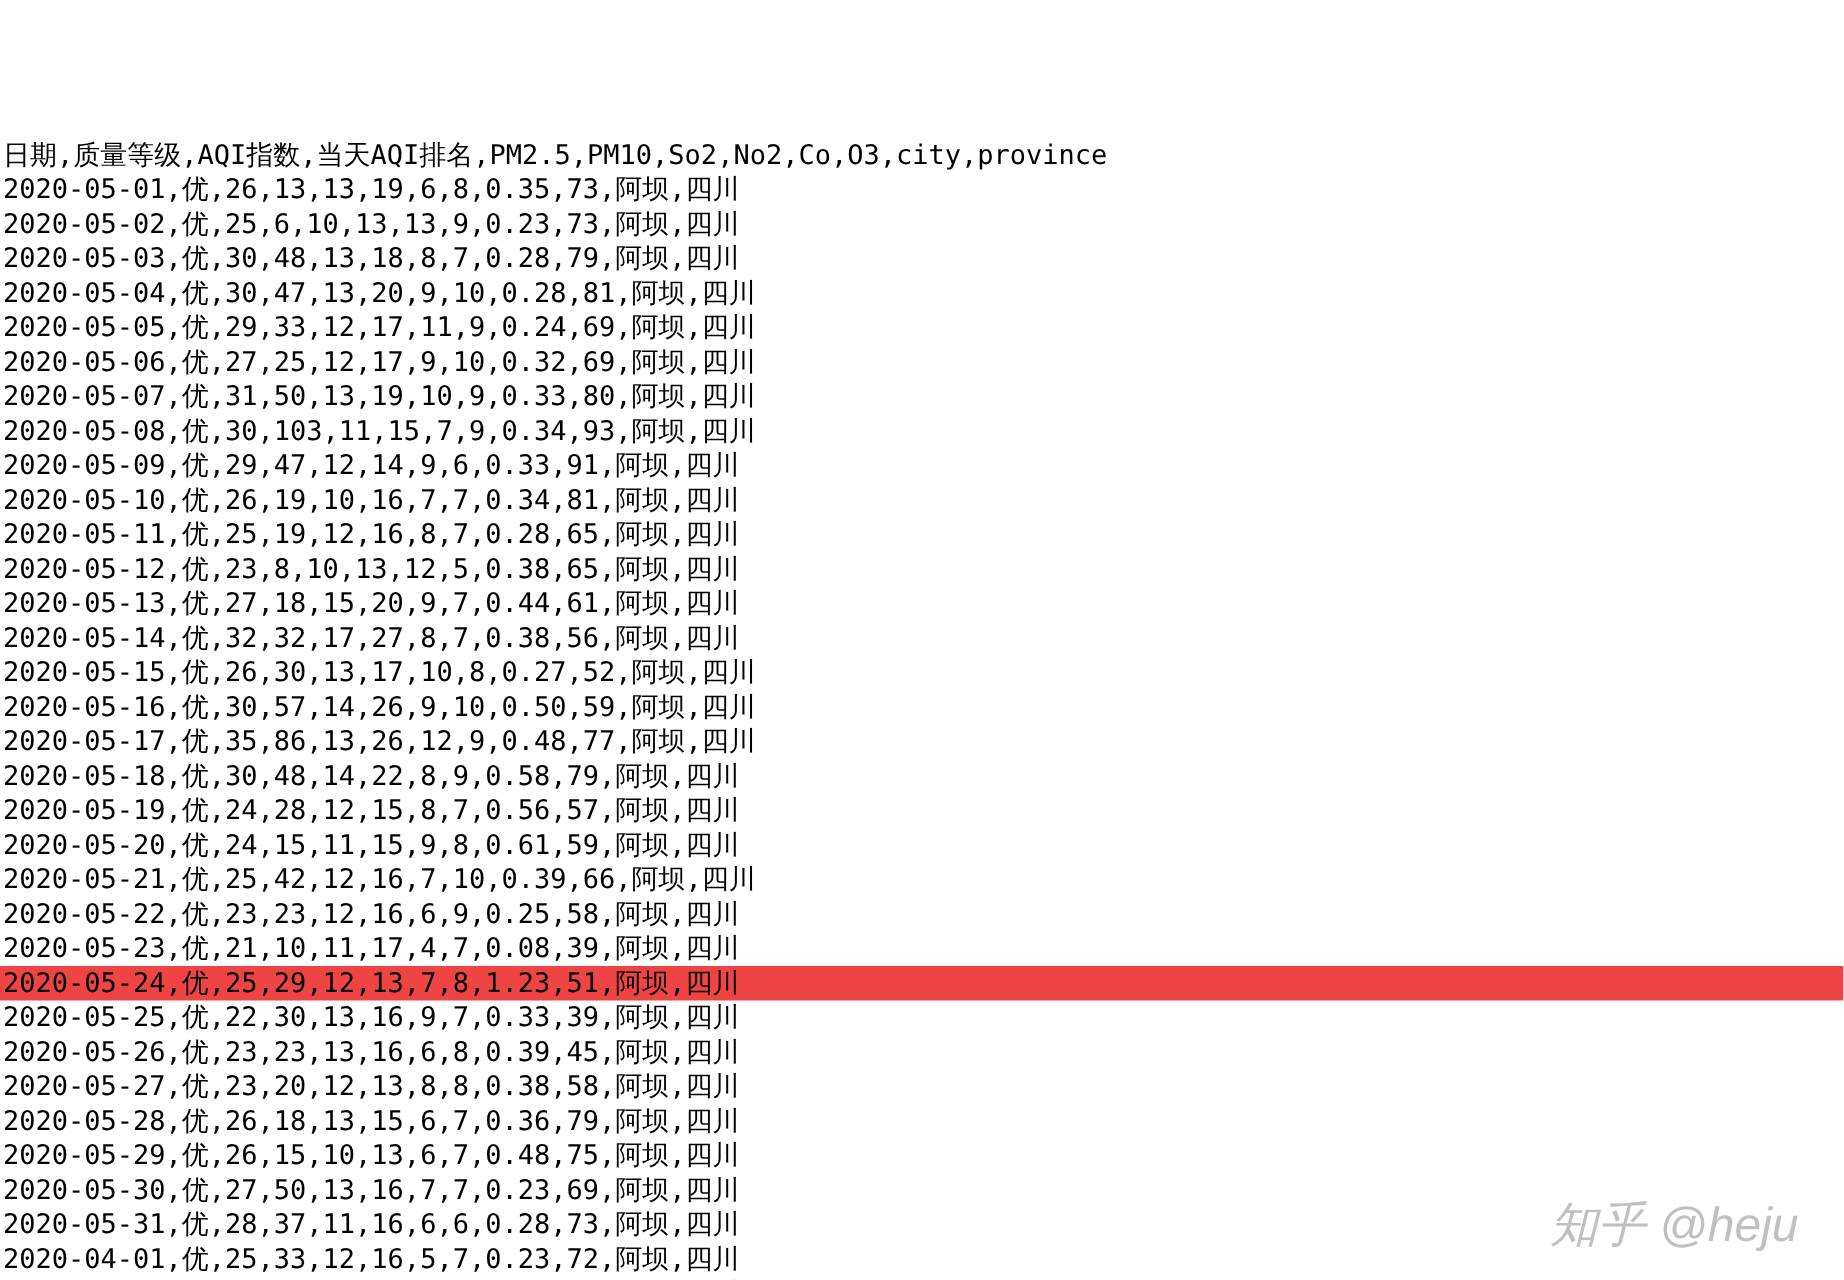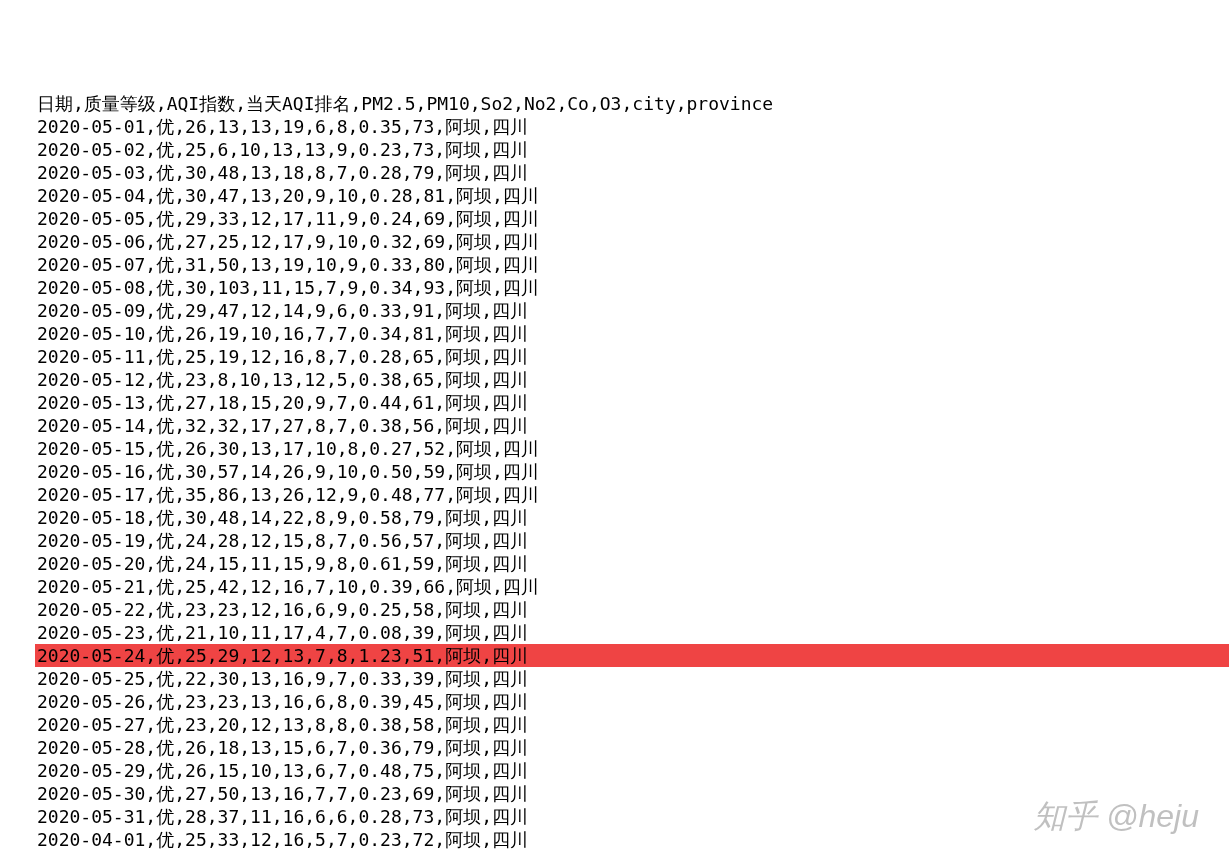--- a/index.html
+++ b/index.html
@@ -15,21 +15,20 @@
       background: #fff;
       white-space: pre;
       position: relative;
       width: 1229px;
       height: 853px;
       overflow: hidden;
     }
     .line {
       display: block;
       padding-left: 2px;
-      margin-left: 35px;
     }
     .line.highlighted {
       background-color: #ef4444;
     }
     .watermark {
       position: absolute;
       right: 30px;
       bottom: 25px;
       font-size: 32px;
       font-weight: 500;

